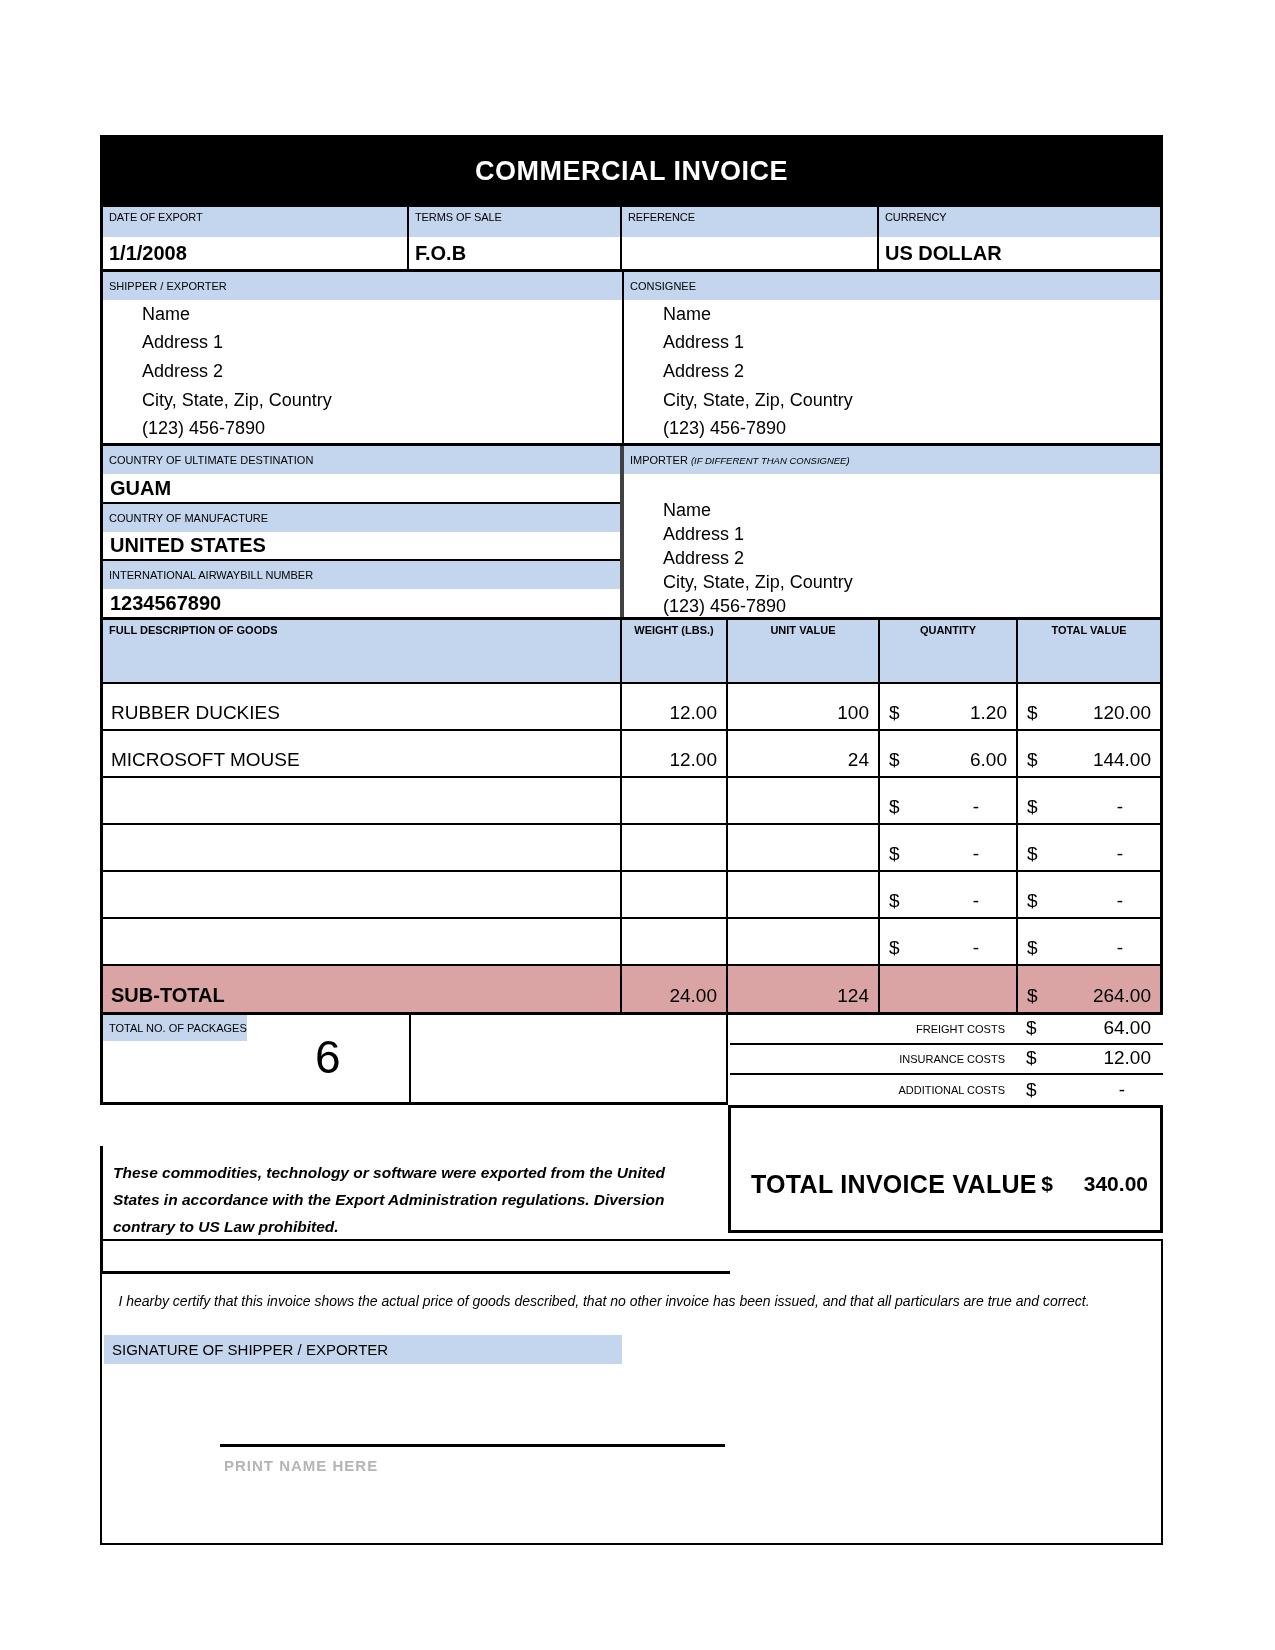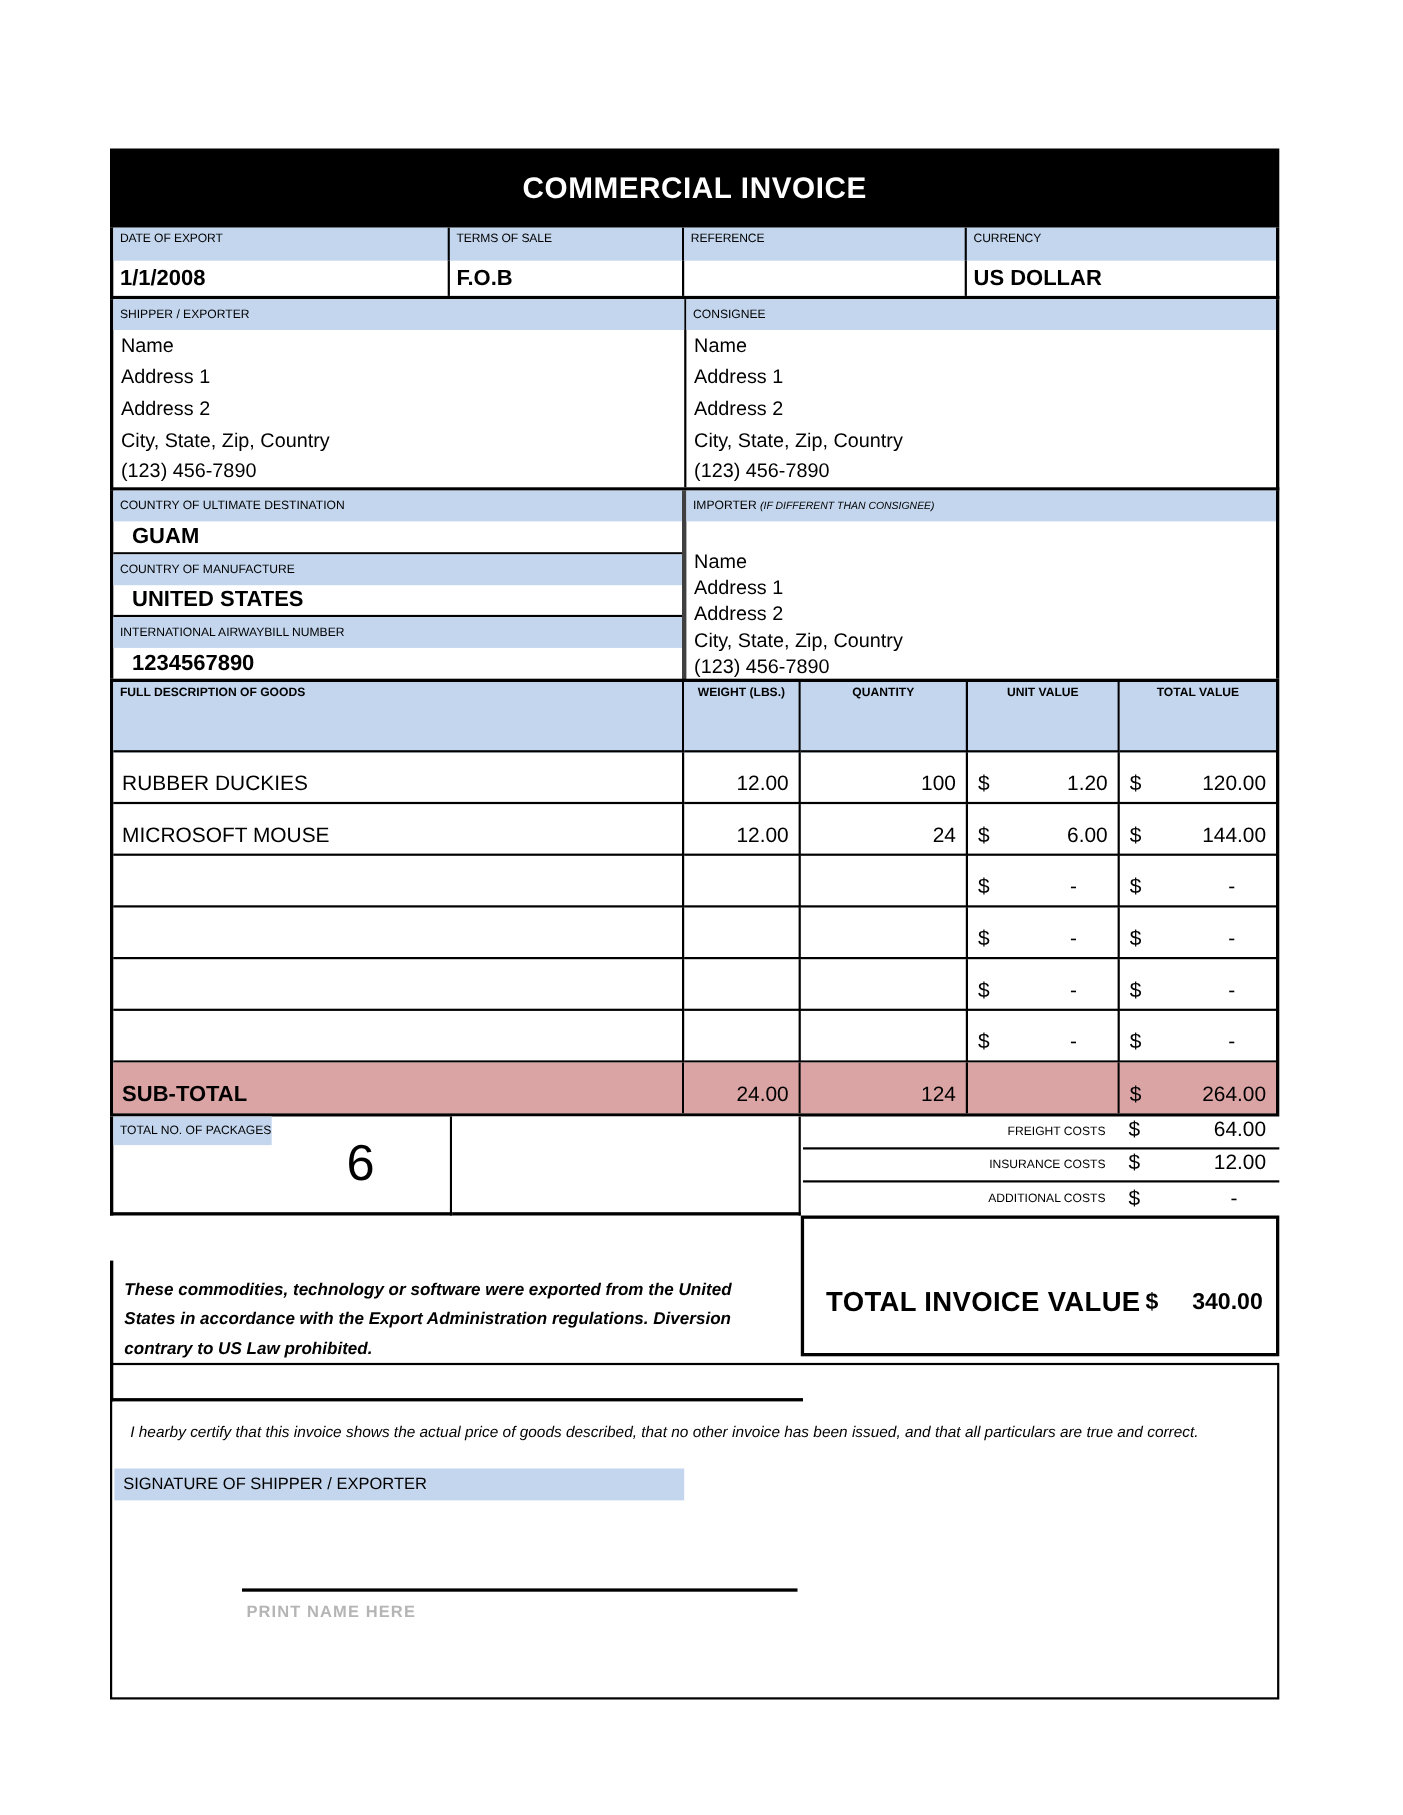--- a/index.html
+++ b/index.html
@@ -28,29 +28,29 @@
   .brd{border-right:2px solid #000;}
 
   
   .parties{position:absolute;left:0;top:137px;width:1063px;height:174px;
     border-left:3px solid #000;border-right:3px solid #000;border-bottom:3px solid #000;
     display:grid;grid-template-columns:521px 1fr;}
   .party{display:flex;flex-direction:column;}
   .party.lft{border-right:2px solid #000;}
   .band{height:28px;background:var(--blue);font-size:11px;line-height:28px;padding-left:6px;flex:none;}
   .band .note{font-style:italic;font-size:9.5px;}
-  .plines{flex:1;display:flex;flex-direction:column;}
+  .plines{flex:1;display:flex;flex-direction:column;padding-left:32px;}
   .pline{flex:1;display:flex;align-items:center;padding-left:7px;font-size:18px;}
 
   
   .mid{position:absolute;left:0;top:311px;width:1063px;height:171px;
     border-left:3px solid #000;border-right:3px solid #000;
     display:grid;grid-template-columns:521px 1fr;}
   .mid-left{border-right:4px solid #404040;display:flex;flex-direction:column;}
-  .bval{font-weight:bold;font-size:20px;padding-left:17px;display:flex;align-items:center;}
+  .bval{font-weight:bold;font-size:20px;padding-left:7px;display:flex;align-items:center;}
   .bval.h30{height:30px;border-bottom:2px solid #000;}
   .bval.h29{height:29px;border-bottom:2px solid #000;}
   .bval.h29l{height:29px;}
   .mid-right{display:flex;flex-direction:column;gap:25px;}
 
   
   .gtable{position:absolute;left:0;top:482px;width:1063px;height:398px;
     border:3px solid #000;
     display:grid;grid-template-columns:519px 106px 152px 138px 1fr;grid-auto-rows:min-content;}
   .th{height:64px;background:var(--blue);font-size:11px;font-weight:bold;
@@ -162,22 +162,22 @@
         <div class="pline">Address 2</div>
         <div class="pline">City, State, Zip, Country</div>
         <div class="pline">(123) 456-7890</div>
       </div>
     </div>
   </div>
 
   <div class="gtable">
     <div class="th first brd">FULL DESCRIPTION OF GOODS</div>
     <div class="th brd">WEIGHT (LBS.)</div>
+    <div class="th brd">UNIT VALUE</div>
     <div class="th brd">QUANTITY</div>
-    <div class="th brd">UNIT VALUE</div>
     <div class="th">TOTAL VALUE</div>
 
     <div class="td desc brd">RUBBER DUCKIES</div>
     <div class="td num brd">12.00</div>
     <div class="td num brd">100</div>
     <div class="td money brd">
         <span class="cur">$</span>
         <span class="amt">1.20</span>
       </div>
     <div class="td money">

